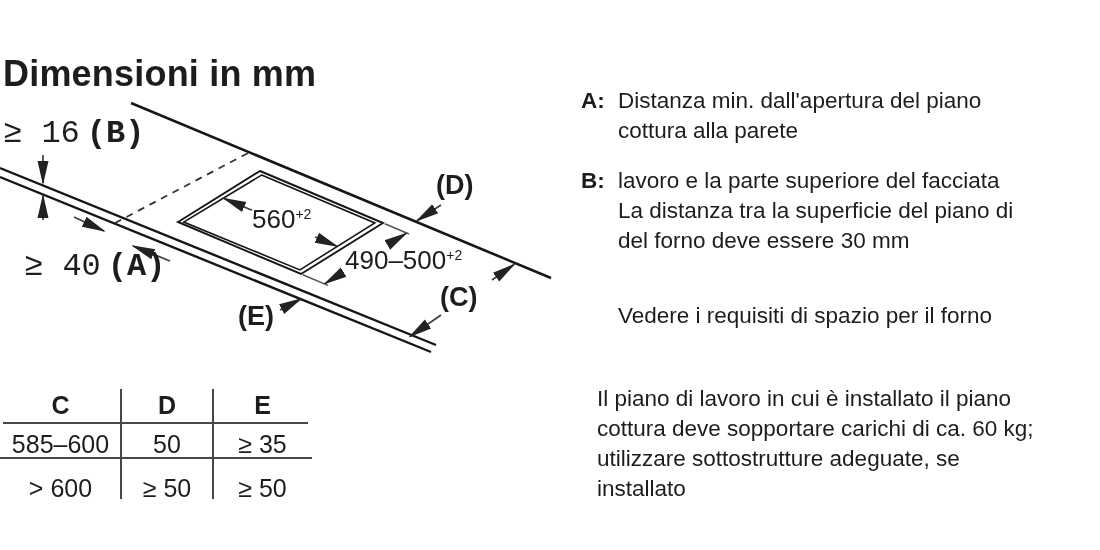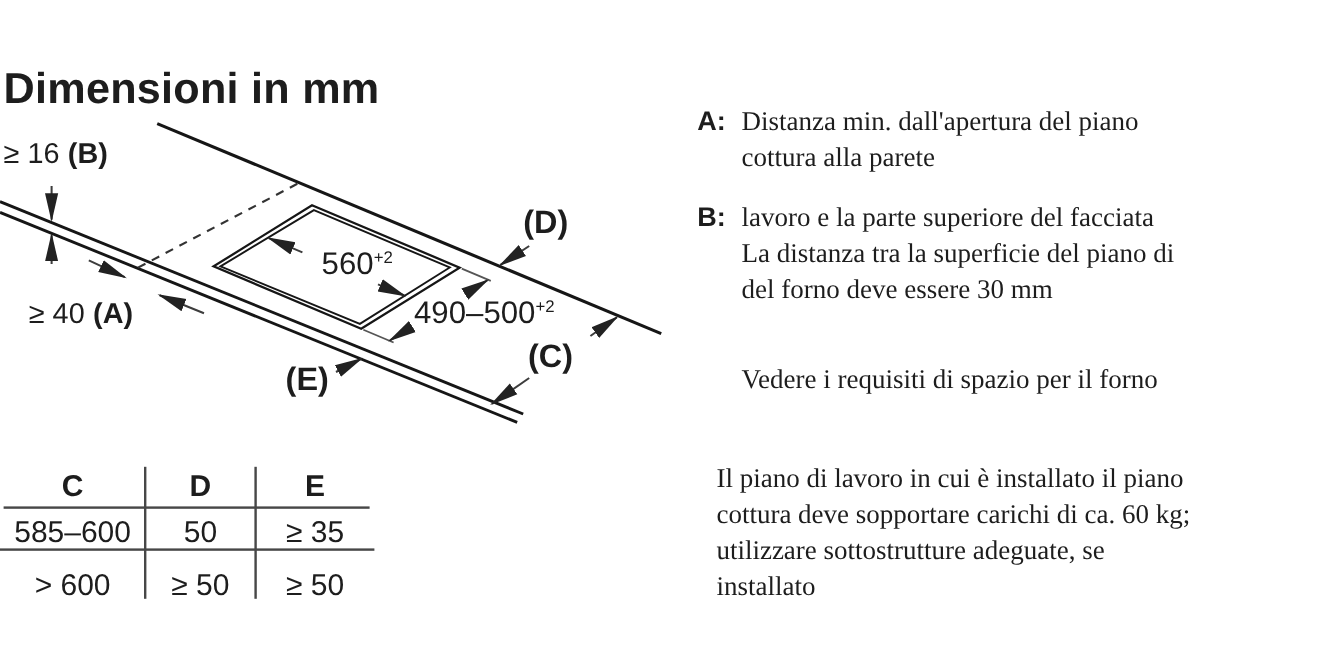--- a/index.html
+++ b/index.html
@@ -6,21 +6,21 @@
   body{
     width:1100px;height:550px;position:relative;background:#ffffff;
     font-family:"Liberation Sans", sans-serif;color:#1d1d1d;overflow:hidden;
   }
   .abs{position:absolute;}
   
   .page-title{left:3px;top:53px;font-size:36px;letter-spacing:.2px;white-space:nowrap;font-weight:bold;}
   
   #diagram-svg{position:absolute;left:0;top:0;width:1100px;height:550px;pointer-events:none;}
   
-  .dim-label{font-size:24px;white-space:nowrap;}
+  .dim-label{font-size:32px;white-space:nowrap;font-family:Liberation Mono, monospace;}
   .dim-label .ref{font-weight:bold;margin-left:7px;}
   .ref-label{font-size:27px;font-weight:bold;white-space:nowrap;}
   .measure{font-size:26px;white-space:nowrap;}
   .measure .sup{font-size:14px;vertical-align:9px;letter-spacing:0;}
   
   .spec-table{left:0;top:388px;width:312px;height:112px;font-size:25px;}
   .trow{display:flex;}
   .trow.thead{font-weight:bold;}
   .tcell{display:flex;align-items:center;justify-content:center;}
   .tc1{width:121px;} .tc2{width:92px;} .tc3{width:99px;}
@@ -28,21 +28,21 @@
   .v1{left:120px;top:1px;width:2px;height:110px;}
   .v2{left:212px;top:1px;width:2px;height:110px;}
   .h1{left:3px;top:34px;width:305px;height:2px;}
   .h2{left:0;top:69px;width:312px;height:2px;}
   .rh{height:34px;} .r1{height:45px;} .r2{height:43px;}
   
   .note{position:absolute;left:581px;font-size:22.5px;line-height:30px;}
   .note .tag{position:absolute;left:0;top:0;font-weight:bold;}
   .note .lines{margin-left:37px;}
   .note.no-indent .lines{margin-left:16px;}
-  .ln{white-space:nowrap;height:30px;font-family:Liberation Serif, serif;}
+  .ln{white-space:nowrap;height:30px;}
 </style>
 </head>
 <body>
 
 <svg id="diagram-svg" viewBox="0 0 1100 550" aria-hidden="true">
   <defs>
     <marker id="ah" viewBox="0 0 10 6" refX="9.2" refY="3" markerWidth="14" markerHeight="8.4" orient="auto-start-reverse">
       <path d="M0,0.7 L10,3 L0,5.3 Z" fill="#222"></path>
     </marker>
   </defs>
@@ -84,21 +84,21 @@
 
 <div class="abs dim-label" style="left:3px;top:115px;">
   <span>≥ 16</span><span class="ref">(B)</span>
 </div>
 <div class="abs dim-label" style="left:24px;top:248px;text-align:right;">
   <span>≥ 40</span><span class="ref">(A)</span>
 </div>
 <div class="abs ref-label" style="left:436px;top:170px;">(D)</div>
 <div class="abs ref-label" style="left:440px;top:282px;">(C)</div>
 <div class="abs ref-label" style="left:238px;top:301px;">(E)</div>
-<div class="abs measure" style="left:268px;top:204px;">
+<div class="abs measure" style="left:252px;top:204px;">
   <span>560</span><sup class="sup">+2</sup>
 </div>
 <div class="abs measure" style="left:345px;top:245px;">
   <span>490–500</span><sup class="sup">+2</sup>
 </div>
 
 <div class="abs spec-table">
   <div class="trow thead rh">
     <div class="tcell tc1">C</div>
     <div class="tcell tc2">D</div>

